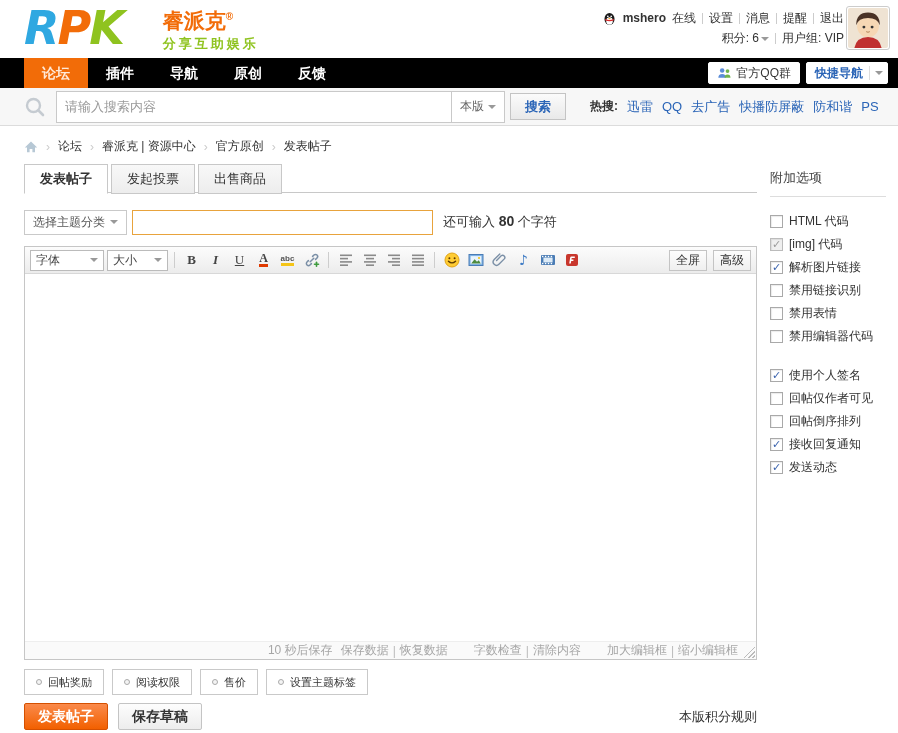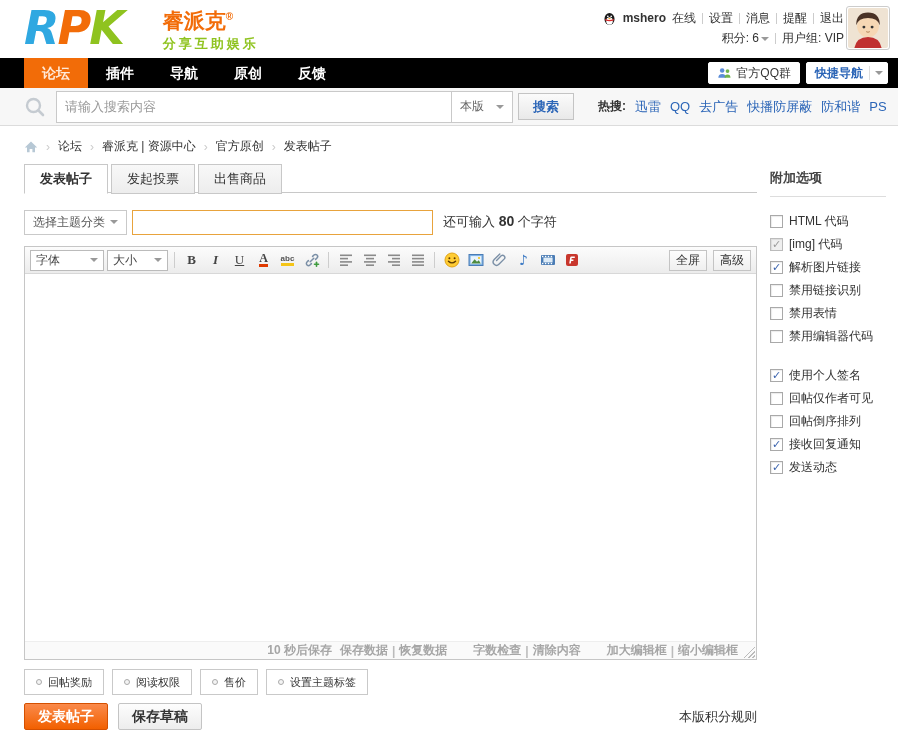--- a/index.html
+++ b/index.html
@@ -32,21 +32,21 @@
   .nav-right { position:absolute; right:10px; top:4px; display:flex; gap:6px; }
   .nav-btn { background:#FFF; border:1px solid #FFF; border-radius:2px; height:22px; display:flex; align-items:center; padding:0 8px; gap:4px; cursor:pointer; font-size:12px; color:#333; }
   .nav-btn.quick { color:#2B65B7; font-weight:bold; padding-right:4px; }
   .quick-arrow { border-left:1px solid #DDD; padding-left:5px; margin-left:2px; height:14px; display:flex; align-items:center; }
 
   
   .searchbar { height:38px; background:#F7F7F7; border-bottom:1px solid #DCDCDC; display:flex; align-items:center; padding-left:24px; }
   .mag { margin-right:10px; display:flex; }
   .search-input { width:396px; height:27px; border:1px solid #C9C9C9; background:#FFF; padding:15px 8px; font-size:13px; color:#333; outline:none; font-family:"Liberation Sans","DejaVu Sans",sans-serif; }
   .search-input::placeholder { color:#999; }
-  .scope { height:27px; border:1px solid #C9C9C9; border-left:none; background:#FFF; display:flex; align-items:center; padding:15px 8px; color:#666; cursor:pointer; gap:12px; }
+  .scope { height:27px; border:1px solid #C9C9C9; border-left:none; background:#FFF; display:flex; align-items:center; padding:15px 8px; color:#666; cursor:pointer; gap:4px; }
   .search-btn { height:27px; margin-left:5px; border:1px solid #C4C4C4; background:linear-gradient(#FBFBFB,#E9E9E9); color:#2B65B7; font-weight:bold; padding:0 14px; font-size:13px; cursor:pointer; }
   .hot { margin-left:12px; display:flex; gap:9px; align-items:center; }
   .hot-label { font-weight:bold; color:#333;margin-left:12px; }
   .hot a, .hot-link { color:#2B65B7; cursor:pointer; text-decoration:none; font-size:13px; }
 
   
   .crumbs { padding:12px 0 0 24px; display:flex; align-items:center; gap:8px; color:#333; }
   .crumb { cursor:pointer; }
   .crumb.current { cursor:default; }
   .csep { color:#CCC; }
@@ -74,40 +74,40 @@
   .g-bold { font-family:"Liberation Serif","DejaVu Serif",serif; font-weight:bold; font-size:13px; color:#444; }
   .g-italic { font-family:"Liberation Serif","DejaVu Serif",serif; font-style:italic; font-weight:bold; font-size:13px; color:#444; }
   .g-under { font-family:"Liberation Serif","DejaVu Serif",serif; font-size:13px; text-decoration:underline; color:#444; }
   .g-color { font-family:"Liberation Serif","DejaVu Serif",serif; font-weight:bold; font-size:12px; color:#444; border-bottom:3px solid #E03A00; line-height:11px; }
   .g-abc { font-size:8px; font-weight:bold; color:#555; border-bottom:3px solid #F5C518; line-height:9px; letter-spacing:0; }
   .g-note { color:#3C7AC4; font-size:14px; font-weight:bold; font-family:"DejaVu Sans",sans-serif; }
   .tb-spacer { flex:1; }
   .mini-btn { height:21px; border:1px solid #C4C4C4; background:linear-gradient(#FDFDFD,#EFEFEF); padding:0 6px; display:flex; align-items:center; color:#333; cursor:pointer; margin-left:3px; }
 
   .canvas { height:367px; background:#FFF; outline:none; padding:6px; font-size:13px; }
-  .efooter { height:18px; background:#FAFAFA; border-top:1px solid #EEE; display:flex; align-items:center; justify-content:flex-end; color:#A6A6A6; font-size:12px; padding-right:14px; position:relative;font-weight:bold; }
+  .efooter { height:18px; background:#FAFAFA; border-top:1px solid #EEE; display:flex; align-items:center; justify-content:flex-end; color:#A6A6A6; font-size:12px; padding-right:14px; position:relative; }
   .efooter .gap { width:18px; }
   .eflink { color:#A6A6A6; cursor:pointer; margin:0 4px; }
   .estatic { margin-right:4px; }
   .epipe { color:#BBB; }
   .grip { position:absolute; right:1px; bottom:1px; width:12px; height:12px; cursor:nwse-resize;
           background:linear-gradient(135deg, transparent 50%, #BBB 50%, #BBB 57%, transparent 57%, transparent 68%, #BBB 68%, #BBB 75%, transparent 75%, transparent 86%, #BBB 86%, #BBB 93%, transparent 93%); }
 
   .optionsrow { margin-top:9px; display:flex; gap:8px; }
   .opt-btn { height:26px; border:1px solid #C9C9C9; background:#FFF; display:flex; align-items:center; gap:6px; padding:0 11px; color:#333; cursor:pointer; font-size:11px; }
   .opt-dot { width:6px; height:6px; border:1px solid #AAA; border-radius:50%; background:#F4F4F4; }
 
   .actionsrow { margin-top:8px; display:flex; align-items:center; }
   .submit-btn { height:27px; padding:0 13px; border:1px solid #D55000; border-radius:2px; background:linear-gradient(#FA8A4B,#F26000); color:#FFF; font-weight:bold; font-size:14px; cursor:pointer; }
   .draft-btn { height:27px; margin-left:10px; padding:0 13px; border:1px solid #C4C4C4; border-radius:2px; background:linear-gradient(#FDFDFD,#EDEDED); color:#333; font-weight:bold; font-size:14px; cursor:pointer; }
   .rules-link { margin-left:auto; color:#333; cursor:pointer; font-size:13px; }
 
   
   .sidebar { position:absolute; left:770px; top:14px; width:116px; }
-  .sb-title { font-size:13px; font-weight:bold; color:#444; padding-bottom:9px; border-bottom:1px solid #DDD; }
+  .sb-title { font-size:13px; font-weight:normal; color:#444; padding-bottom:9px; border-bottom:1px solid #DDD; }
   .sb-group { margin-top:13px; }
   .sb-group + .sb-group { margin-top:16px; }
   .cbrow { display:flex; align-items:center; height:23px; gap:6px; cursor:pointer; }
   .cb { width:13px; height:13px; border:1px solid #A9A9A9; background:#FFF; display:flex; align-items:center; justify-content:center; font-size:11px; line-height:11px; color:#3A62AD; font-weight:bold; box-shadow:inset 1px 1px 1px rgba(0,0,0,0.08); }
   .cbrow.disabled .cb { background:#EFEFEF; color:#9A9A9A; border-color:#BBB; }
   .cbrow.disabled { cursor:default; }
   .cblabel { color:#333; font-size:12px; white-space:nowrap; }
 </style>
 </head>
 <body>

